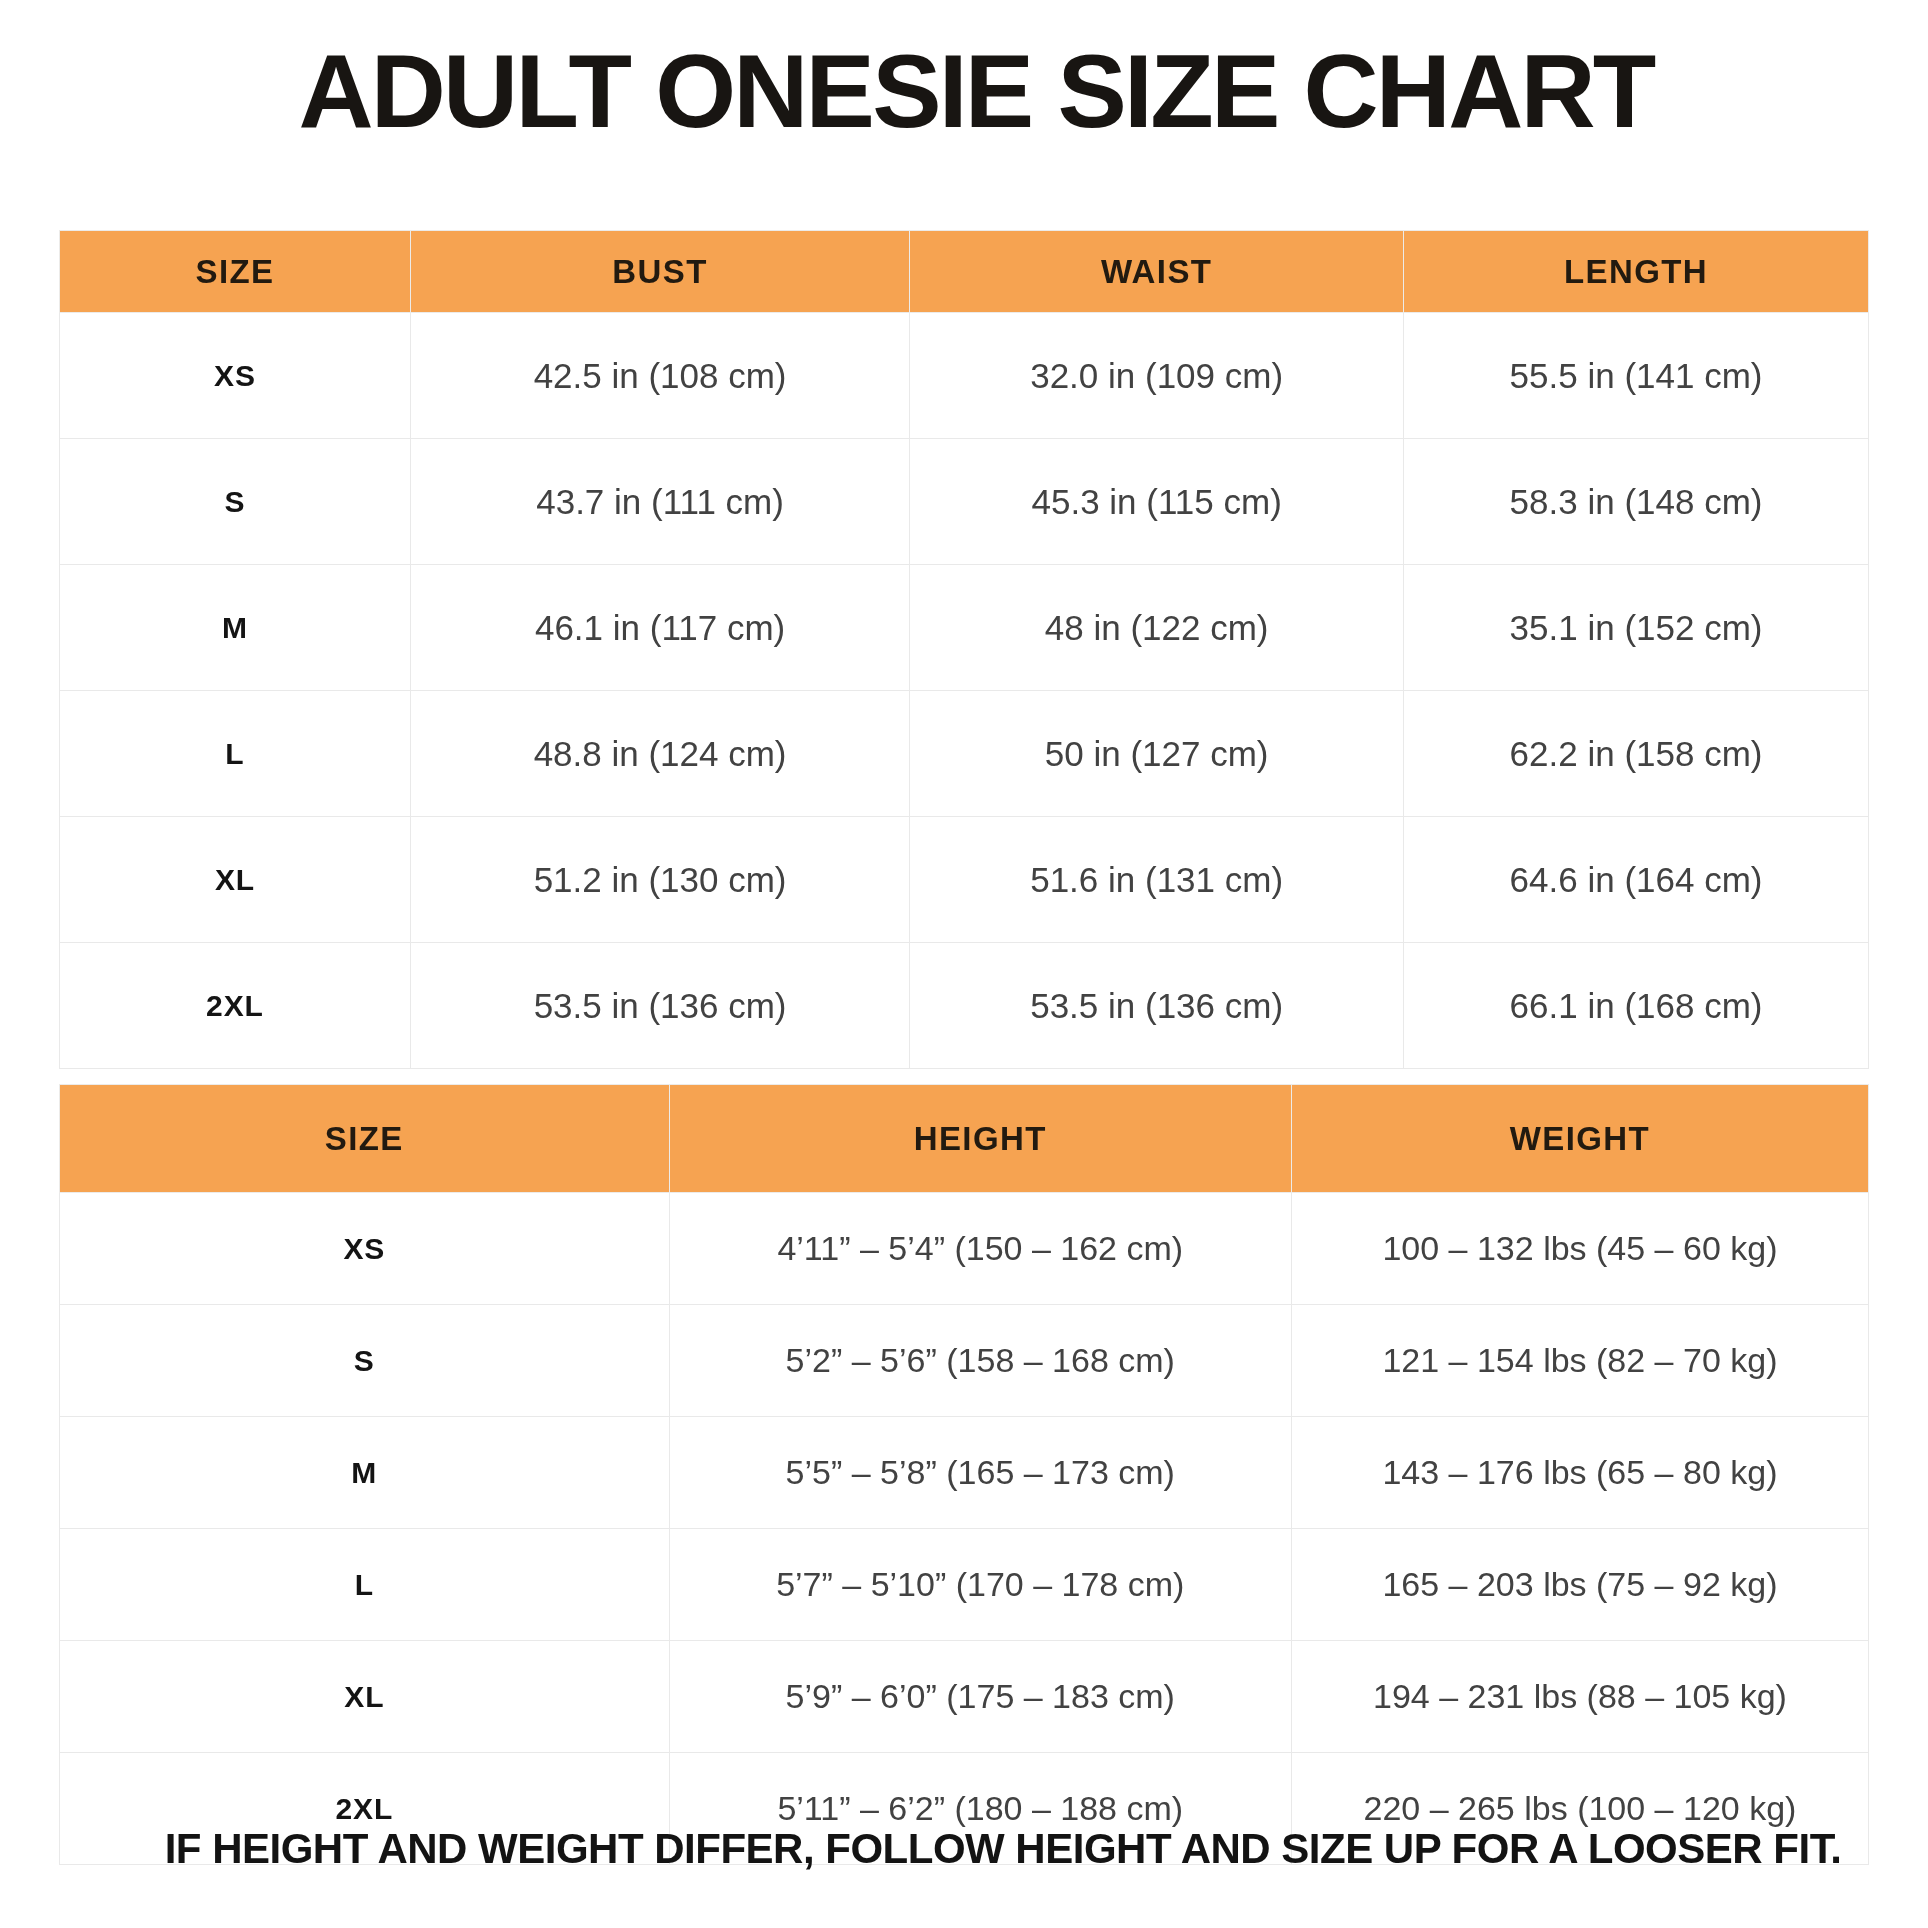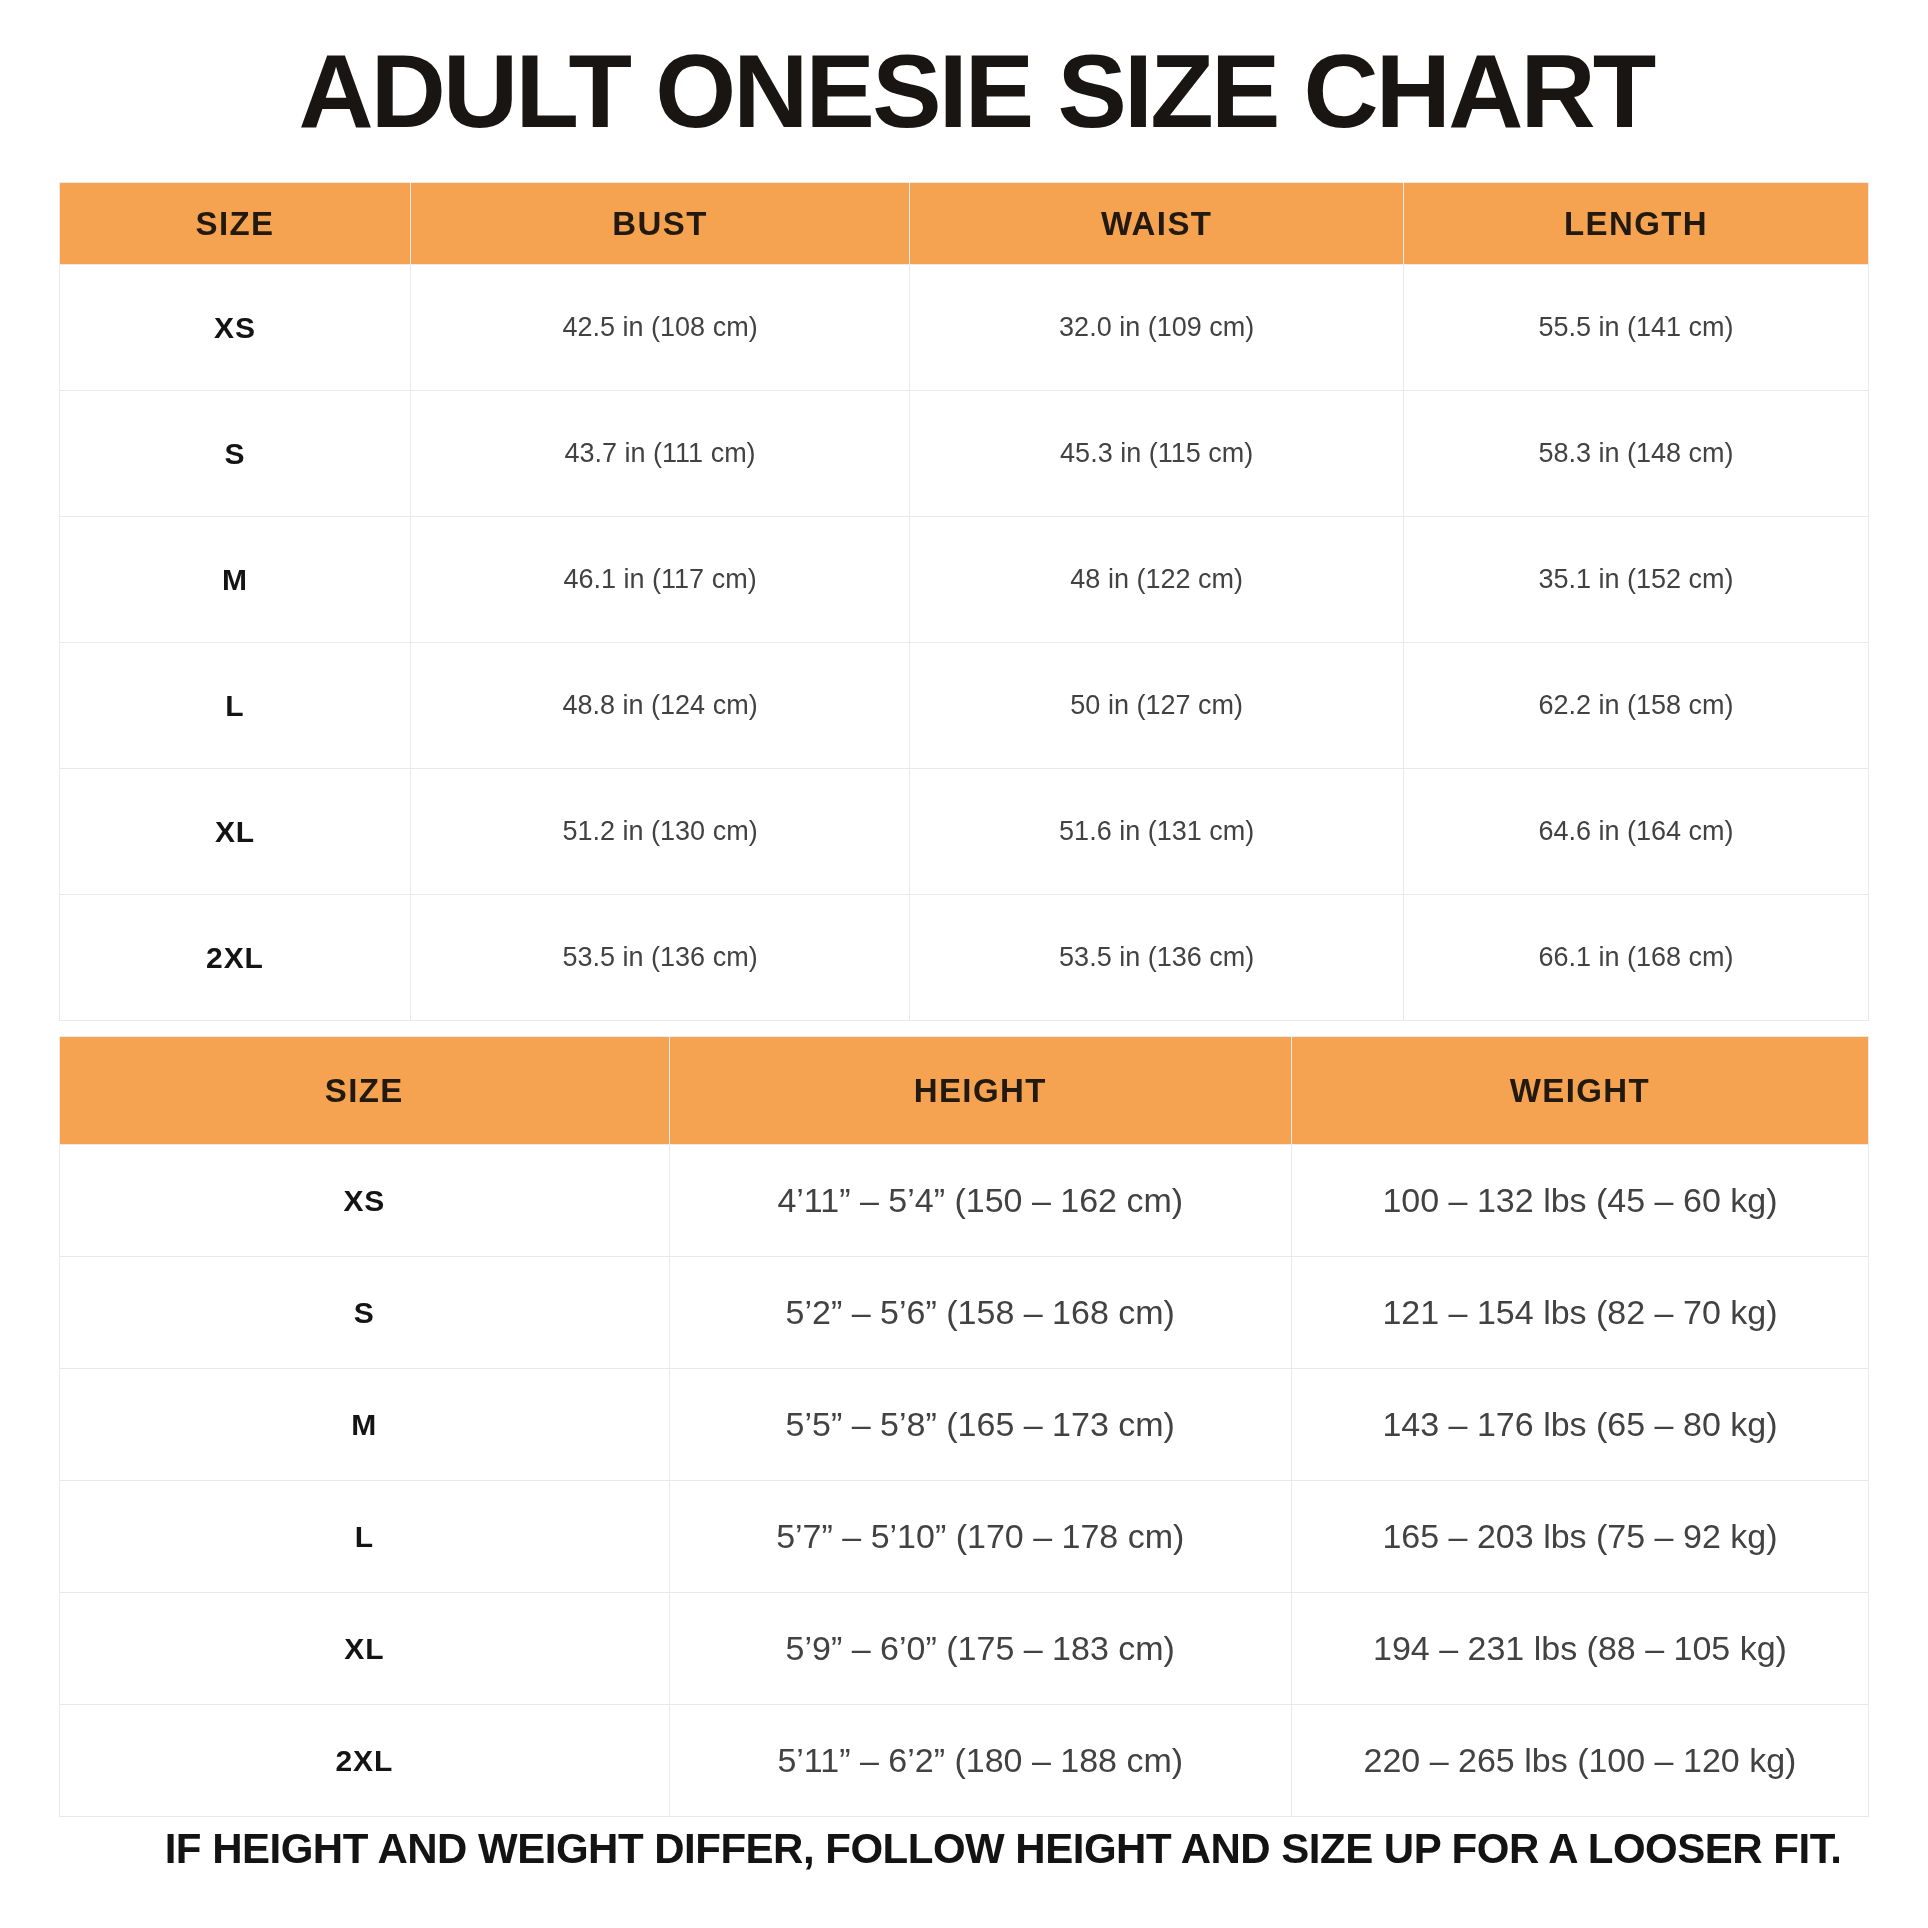--- a/index.html
+++ b/index.html
@@ -28,41 +28,42 @@
     letter-spacing: -2.8px;
     color: #181512;
     white-space: nowrap;
   }
   table.size-table {
     position: absolute;
     left: 59px;
     width: 1810px;
     border-collapse: collapse;
     table-layout: fixed;
+    margin-top: 48px;
   }
   .measurement-table { top: 182px; }
   .fit-table        { top: 1036px; }
 
   .size-table th {
     background: #F6A351;
     color: #221a10;
     font-size: 33px;
     font-weight: bold;
     letter-spacing: 1.4px;
     text-align: center;
     border: 1.9px solid #ecebe9;
   }
   .measurement-table th { height: 79px; }
   .fit-table th        { height: 105px; }
 
   .size-table td {
     border: 1.9px solid #e9e9e9;
     text-align: center;
     vertical-align: middle;
-    font-size: 27px;
+    font-size: 35px;
     color: #424242;
     background: #ffffff;
   }
   .measurement-table td { height: 123px; }
   .fit-table td        { height: 109px; font-size: 34px; }
 
   .size-table td.size-col {
     font-weight: bold;
     font-size: 30px;
     color: #141414;

